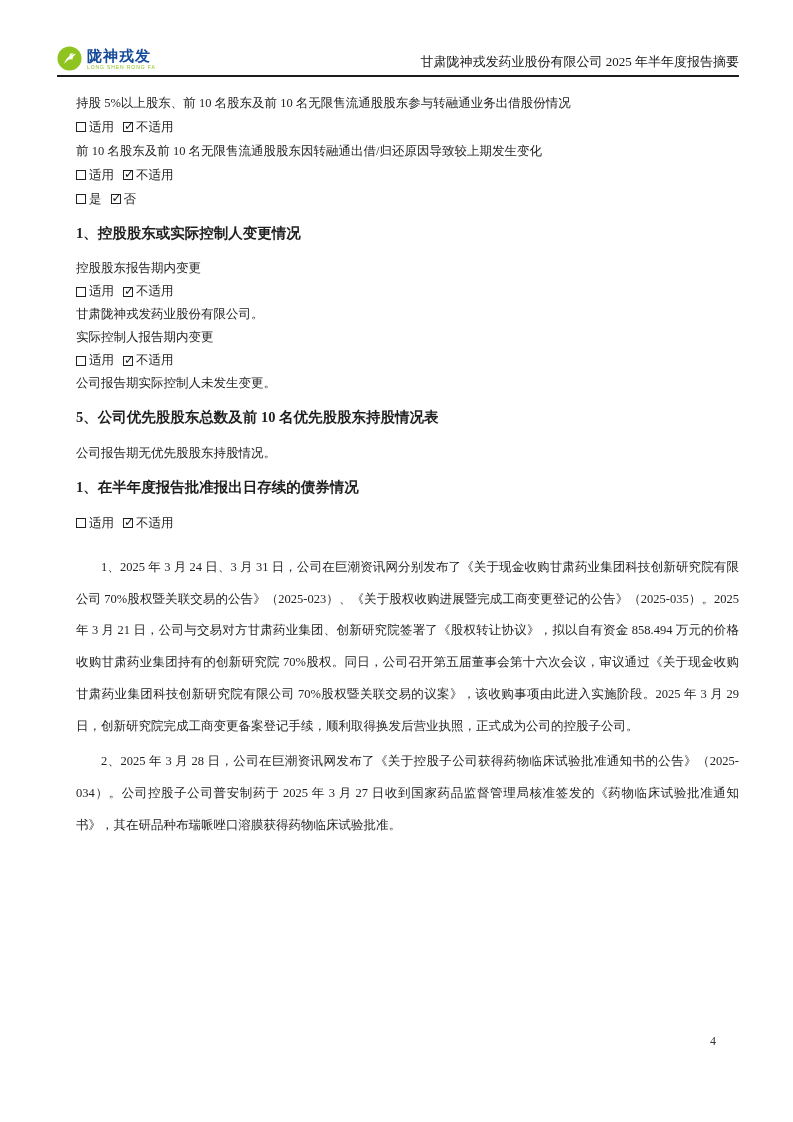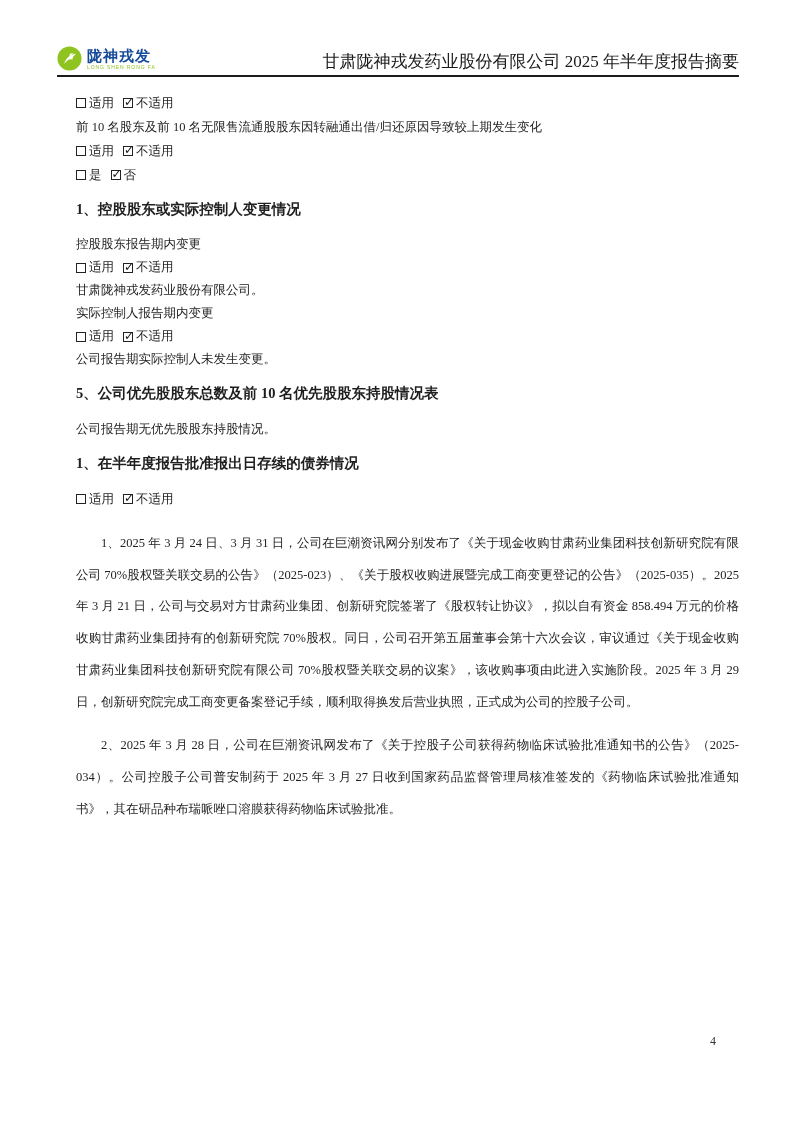--- a/index.html
+++ b/index.html
@@ -29,21 +29,21 @@
   .logo-cn {
     font-size:15px; font-weight:bold; color:#164a9a;
     letter-spacing:1px; line-height:16px;
     font-family:"Liberation Sans","DejaVu Sans",sans-serif;
   }
   .logo-en {
     font-size:5px; color:#8fc31f; letter-spacing:0.9px; line-height:7px;
     font-family:"Liberation Sans","DejaVu Sans",sans-serif;
     white-space:nowrap;
   }
-  .doc-title { font-size:17px; line-height:18px; color:#1a1a1a; }
+  .doc-title { font-size:13px; line-height:18px; color:#1a1a1a; }
 
   
   .main { margin:0 54px 0 76px; padding-top:14px; font-size:12.5px; }
   .line { line-height:24px; }
   .sec4-lines .line { line-height:23px; }
 
   .cbrow { display:flex; align-items:flex-start; gap:9px; }
   .cbitem { display:inline-flex; align-items:center; gap:3px; }
   .cbbox {
     position:relative; display:inline-block;
@@ -59,21 +59,21 @@
 
   .h2 { font-size:14.5px; font-weight:bold; line-height:20px; margin:12px 0 14px; }
   .h1 { font-size:16.5px; font-weight:bold; line-height:26px; margin:14px 0 0; }
 
   .para {
     margin-top:17px;
     line-height:31.7px;
     text-align:justify;
     text-indent:2em;
   }
-  .para + .para { margin-top:12px; }
+  .para + .para { margin-top:4px; }
 
   
   .pageno {
     position:absolute; top:1034px; right:77px;
     font-size:12px; color:#333;
   }
 </style>
 </head>
 <body>
 
@@ -89,20 +89,21 @@
       <div class="logo-text">
         <div class="logo-cn">陇神戎发</div>
         <div class="logo-en">LONG SHEN RONG FA</div>
       </div>
     </div>
     <div class="doc-title">甘肃陇神戎发药业股份有限公司 2025 年半年度报告摘要</div>
   </div>
 
   <div class="main">
 
+    <p class="line">持股 5%以上股东、前 10 名股东及前 10 名无限售流通股股东参与转融通业务出借股份情况</p>
 
     <p class="line cbrow">
       <span class="cbitem">
           <span class="cbbox"></span>
           <span>适用</span>
         </span>
       <span class="cbitem">
           <span class="cbbox">
             <span class="tick">✓</span>
           </span>

